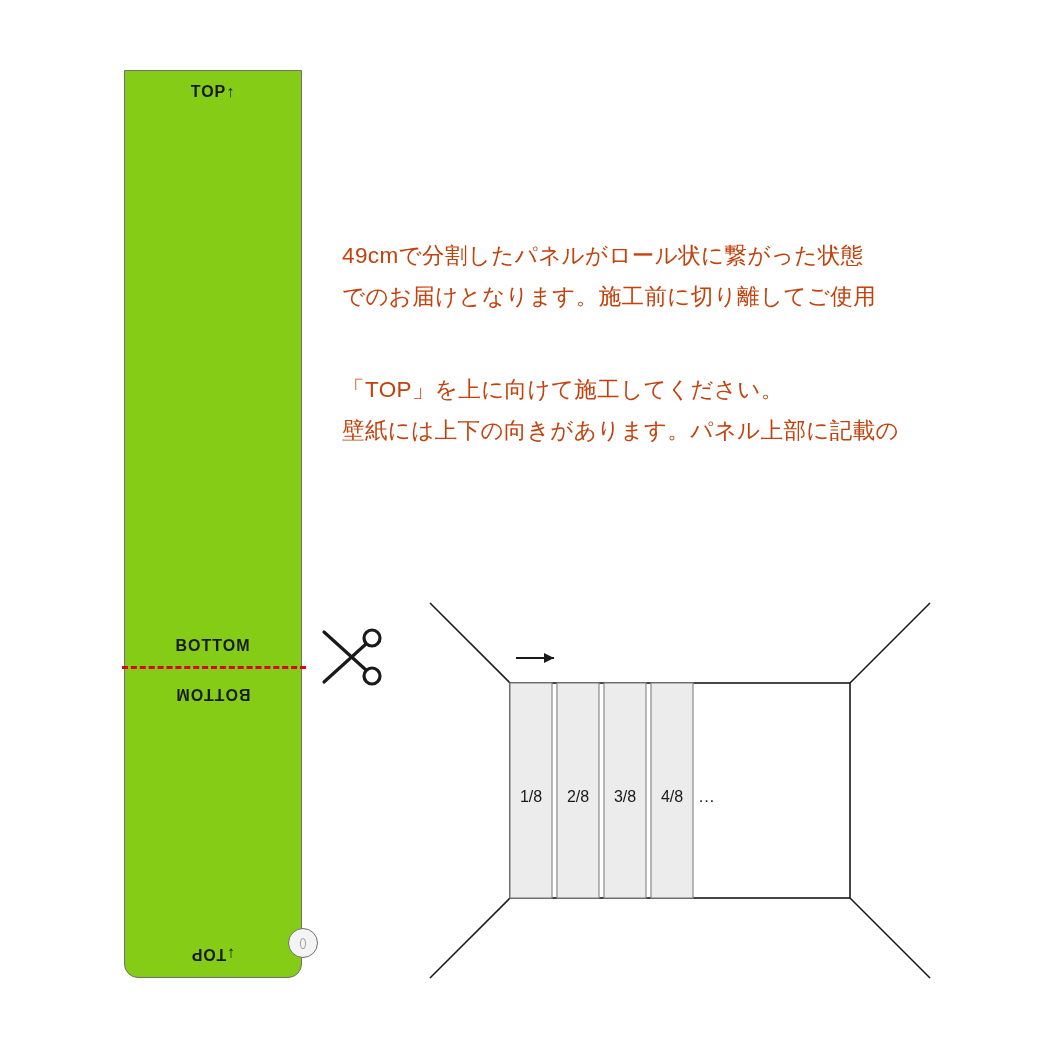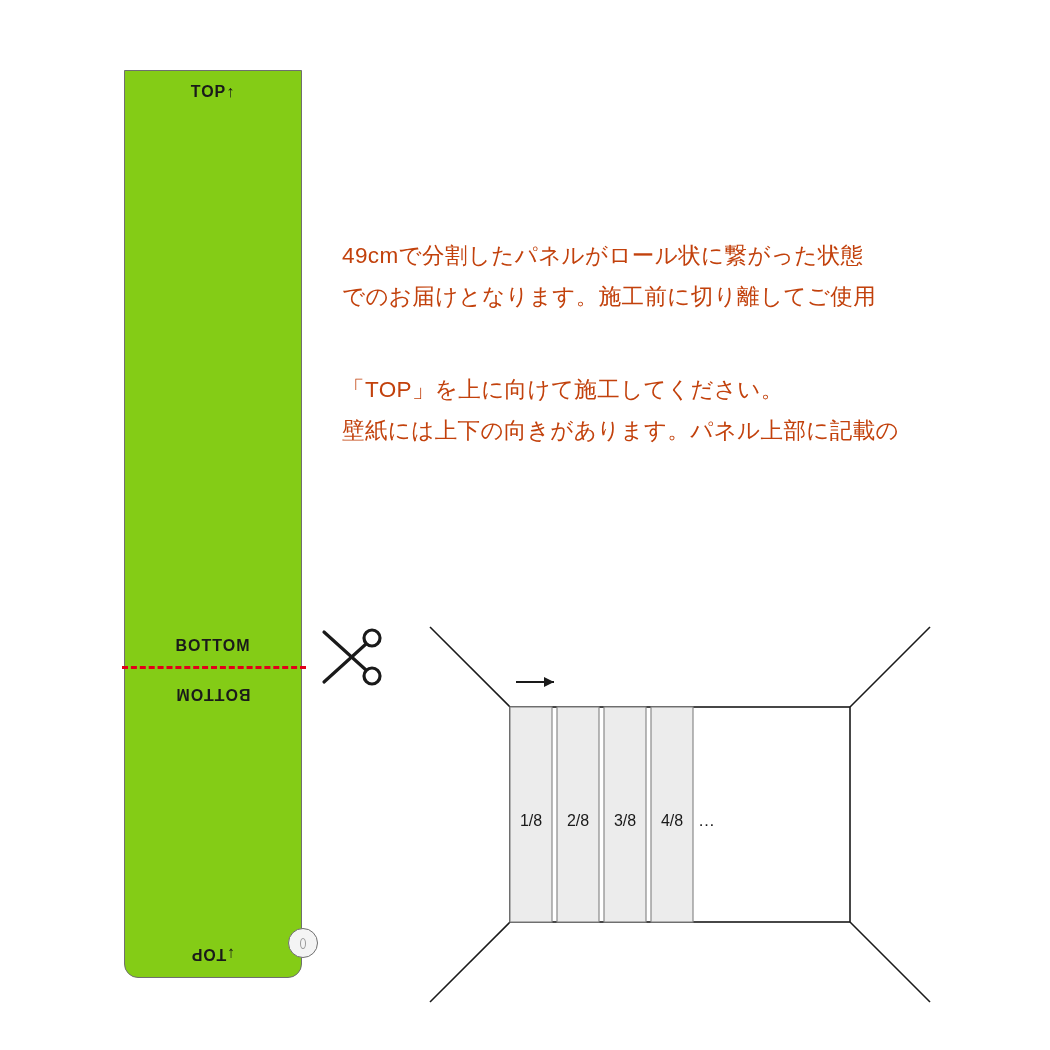--- a/index.html
+++ b/index.html
@@ -110,21 +110,21 @@
     letter-spacing: 0.4px;
     margin-top: 48px;
   }
   .desc p { margin: 0; }
   .desc .gap { height: 26px; }
 
   
   .room {
     position: absolute;
     left: 420px;
-    top: 612px;
+    top: 588px;
     width: 520px;
     height: 400px;
     text-align: center;
   }
   .room svg { display: block; }
   .panel-num {
     font-size: 16px;
     fill: #1a1a1a;
     font-family: "Liberation Sans", sans-serif;
   }

